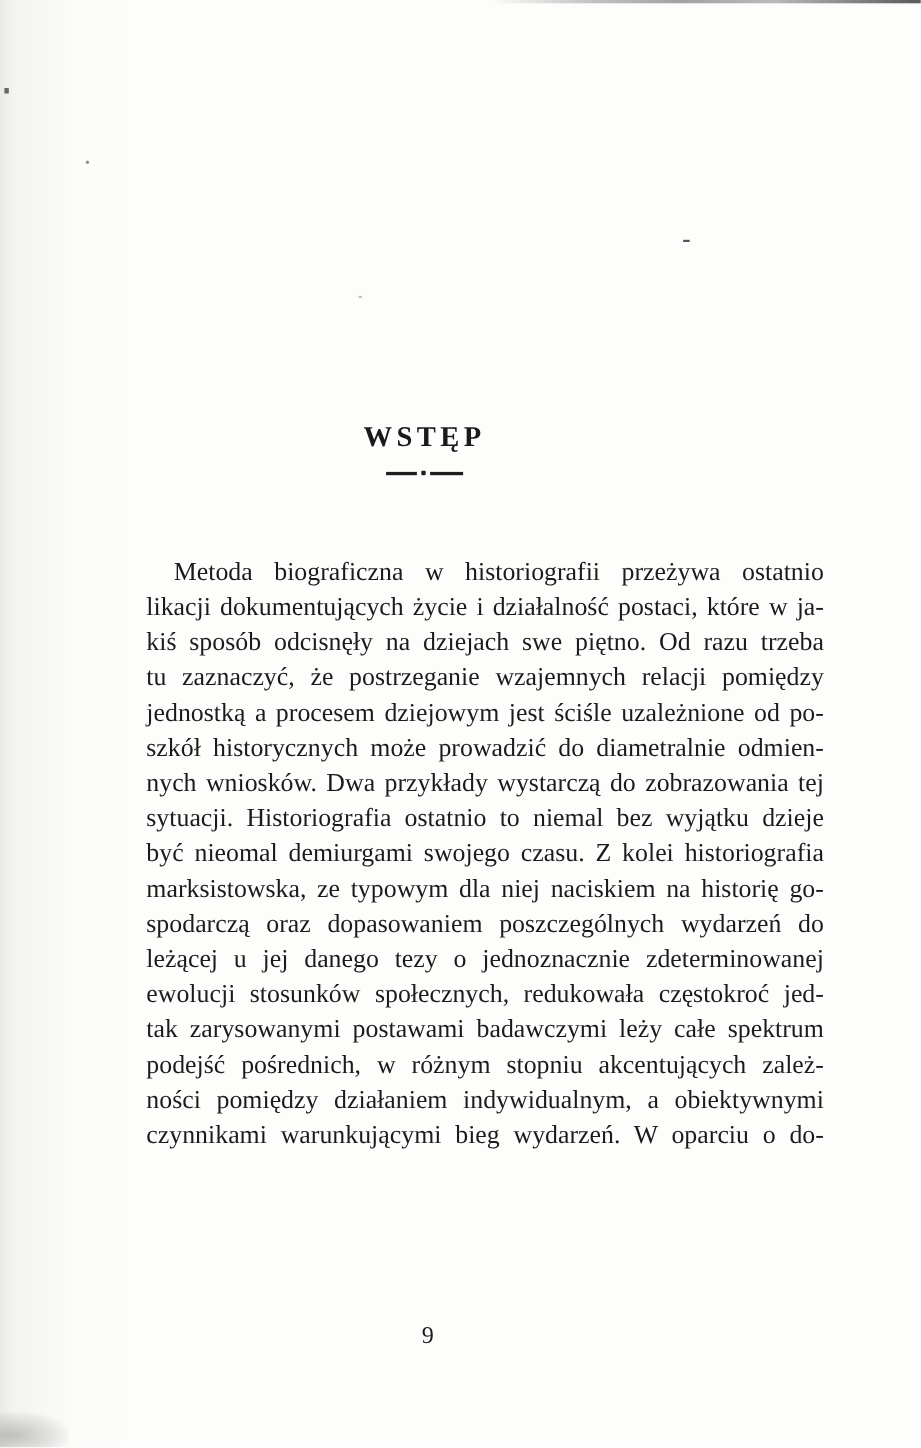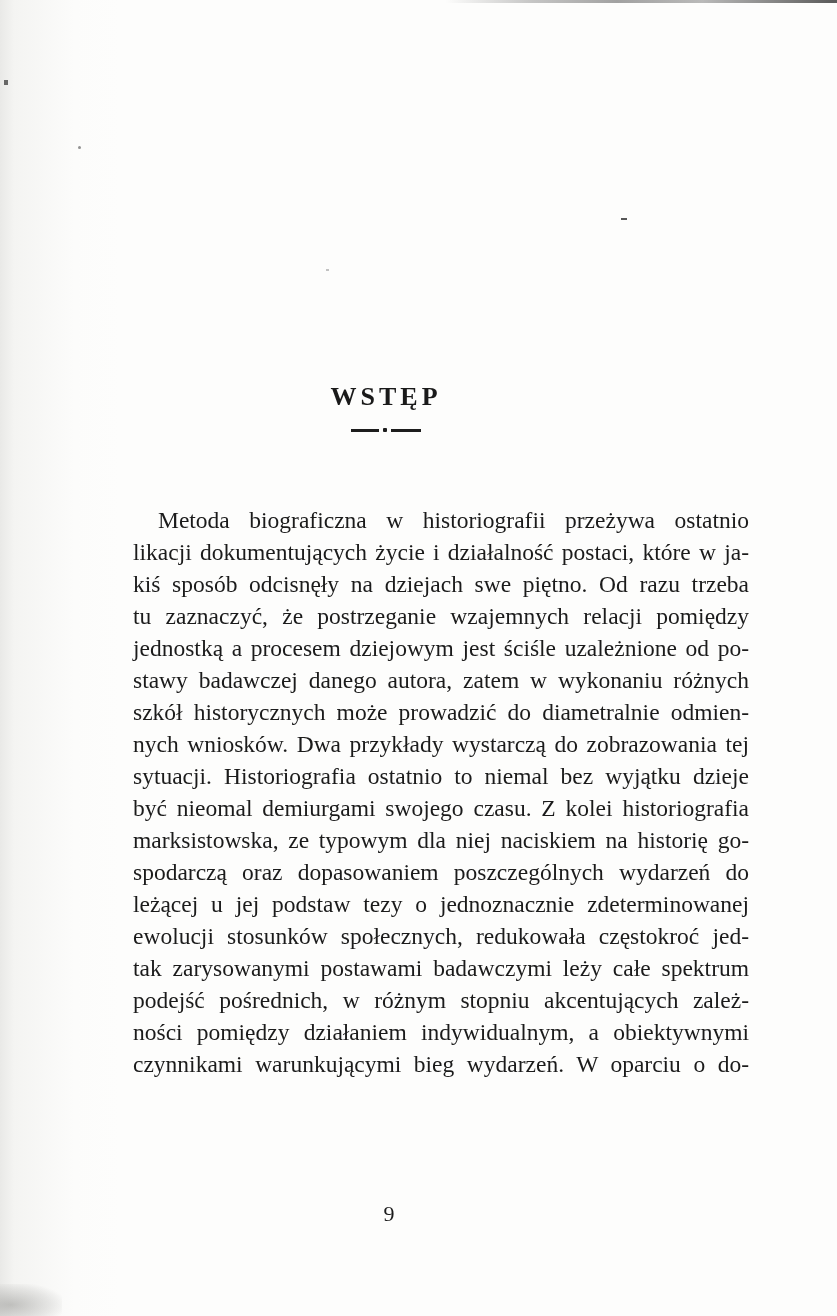--- a/index.html
+++ b/index.html
@@ -129,28 +129,27 @@
     <span class="dot"></span>
     <span class="rule right"></span>
   </div>
 
   <div class="body-text">
       <div class="text-line indent">Metoda biograficzna w historiografii przeżywa ostatnio</div>
       <div class="text-line">likacji dokumentujących życie i działalność postaci, które w ja-</div>
       <div class="text-line">kiś sposób odcisnęły na dziejach swe piętno. Od razu trzeba</div>
       <div class="text-line">tu zaznaczyć, że postrzeganie wzajemnych relacji pomiędzy</div>
       <div class="text-line">jednostką a procesem dziejowym jest ściśle uzależnione od po-</div>
-      <div class="text-line">stawy badawczej danego autora, zatem w wykonaniu różnych</div>
       <div class="text-line">szkół historycznych może prowadzić do diametralnie odmien-</div>
       <div class="text-line">nych wniosków. Dwa przykłady wystarczą do zobrazowania tej</div>
       <div class="text-line">sytuacji. Historiografia ostatnio to niemal bez wyjątku dzieje</div>
       <div class="text-line">być nieomal demiurgami swojego czasu. Z kolei historiografia</div>
       <div class="text-line">marksistowska, ze typowym dla niej naciskiem na historię go-</div>
       <div class="text-line">spodarczą oraz dopasowaniem poszczególnych wydarzeń do</div>
-      <div class="text-line">leżącej u jej podstaw tezy o jednoznacznie zdeterminowanej</div>
+      <div class="text-line">leżącej u jej danego tezy o jednoznacznie zdeterminowanej</div>
       <div class="text-line">ewolucji stosunków społecznych, redukowała częstokroć jed-</div>
       <div class="text-line">tak zarysowanymi postawami badawczymi leży całe spektrum</div>
       <div class="text-line">podejść pośrednich, w różnym stopniu akcentujących zależ-</div>
       <div class="text-line">ności pomiędzy działaniem indywidualnym, a obiektywnymi</div>
       <div class="text-line">czynnikami warunkującymi bieg wydarzeń. W oparciu o do-</div>
     </div>
 
   <div class="page-number">9</div>
 
   <div class="corner-smudge"></div>

